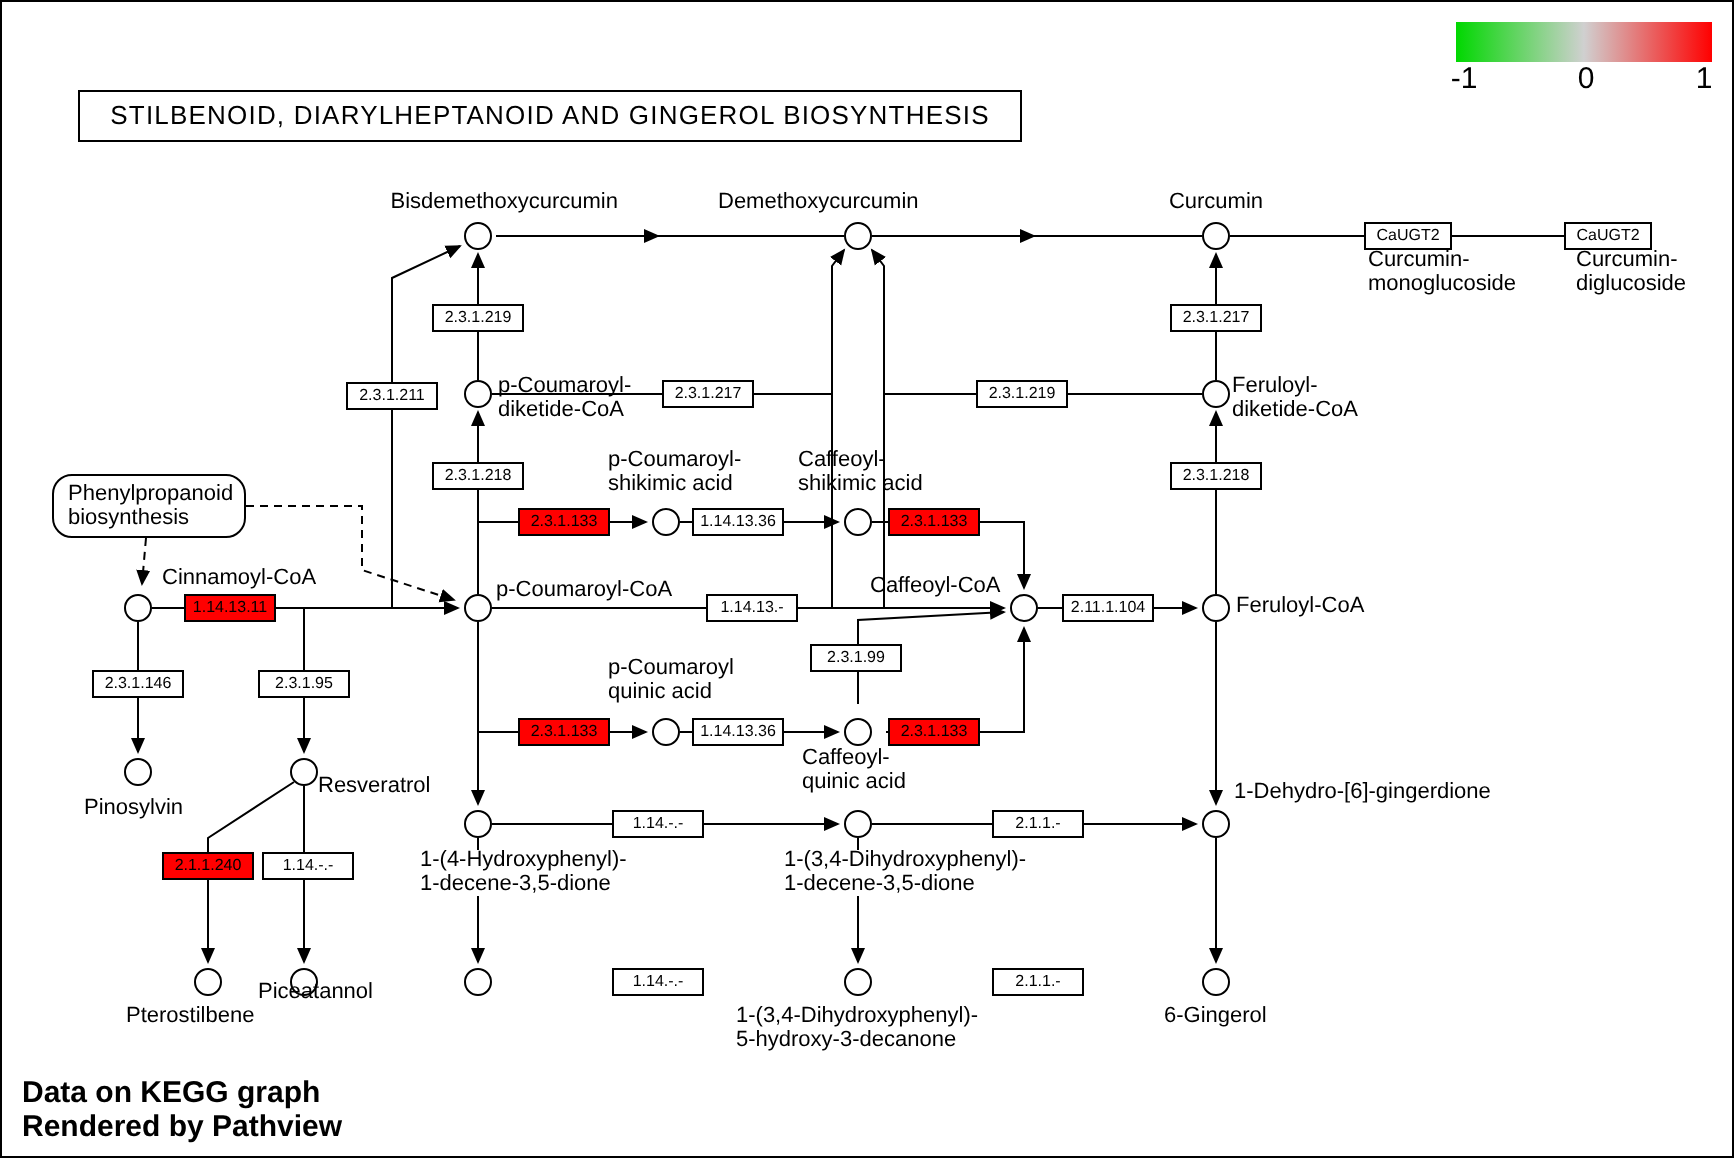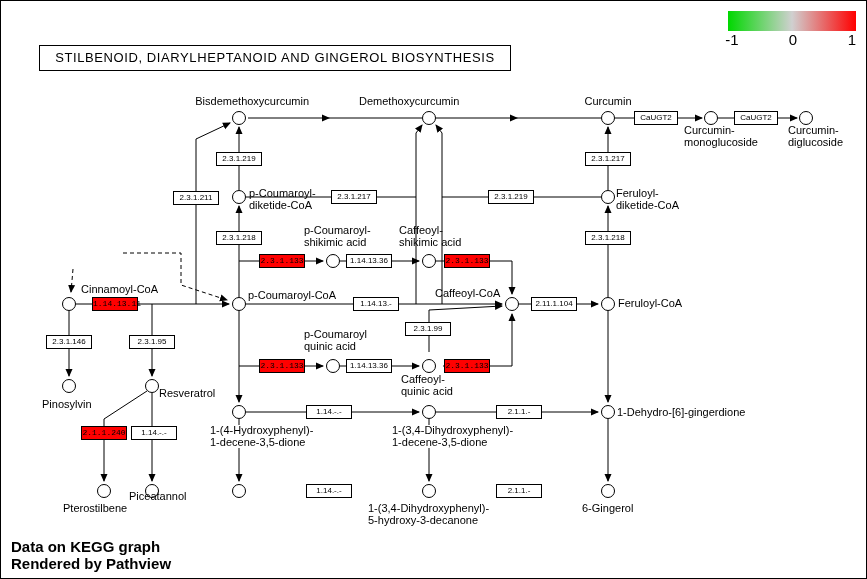--- a/index.html
+++ b/index.html
@@ -7,22 +7,22 @@
     position:relative; width:867px; height:579px; box-sizing:border-box;
     background:#ffffff; border:1px solid #000;
     font-family:"Liberation Sans", sans-serif; color:#000; overflow:hidden;
   }
   #wires { position:absolute; left:0; top:0; }
   .ebox {
     position:absolute; width:46px; height:14px; box-sizing:border-box;
     border:1px solid #000; background:#fff;
     font-size:8px; line-height:12px; text-align:center; white-space:nowrap;
   }
-  .ebox[data-state="up"] { background:#ff0000;font-family:Liberation Mono, monospace; }
-  .ebox.w44 { width:44px; }
+  .ebox[data-state="up"] { background:#ff0000; }
+  .ebox.w44 { width:44px;margin-left:48px; }
   .lbl { position:absolute; font-size:11px; line-height:11.5px; white-space:nowrap; }
   .lbl.wbg { background:#fff;margin-left:24px; }
   .titlebox {
     position:absolute; left:38px; top:44px; width:472px; height:26px; box-sizing:border-box;
     border:1px solid #000; font-size:13px; line-height:24px; text-align:center; letter-spacing:0.6px;
   }
   .linkbox {
     position:absolute; left:25px; top:236px; width:97px; height:32px; box-sizing:border-box;
     border:1px solid #000; border-radius:10px; background:#fff;
     font-size:11px; line-height:12px; padding:3px 0 0 7px;
@@ -117,20 +117,24 @@
   </svg>
 
   <div class="titlebox">STILBENOID, DIARYLHEPTANOID AND GINGEROL BIOSYNTHESIS</div>
   <div class="gradient"></div>
   <span class="gl" style="left:719px">-1</span>
   <span class="gl" style="left:780px">0</span>
   <span class="gl" style="left:839px">1</span>
   <div class="foot" style="top:537px">Data on KEGG graph</div>
   <div class="foot" style="top:554px">Rendered by Pathview</div>
 
+  <div class="linkbox">
+    <div>Phenylpropanoid</div>
+    <div>biosynthesis</div>
+  </div>
 
   <div class="ebox" style="left:215px;top:151px" data-state="none">2.3.1.219</div>
   <div class="ebox" style="left:172px;top:190px" data-state="none">2.3.1.211</div>
   <div class="ebox" style="left:330px;top:189px" data-state="none">2.3.1.217</div>
   <div class="ebox" style="left:487px;top:189px" data-state="none">2.3.1.219</div>
   <div class="ebox" style="left:584px;top:151px" data-state="none">2.3.1.217</div>
   <div class="ebox" style="left:215px;top:230px" data-state="none">2.3.1.218</div>
   <div class="ebox" style="left:584px;top:230px" data-state="none">2.3.1.218</div>
   <div class="ebox" style="left:258px;top:253px" data-state="up">2.3.1.133</div>
   <div class="ebox" style="left:345px;top:253px" data-state="none">1.14.13.36</div>
@@ -195,21 +199,21 @@
   <div class="lbl" style="left:41px;top:398px">Pinosylvin</div>
   <div class="lbl" style="left:158px;top:387px">Resveratrol</div>
   <div class="lbl wbg" style="left:185px;top:424px">
     <div>1-(4-Hydroxyphenyl)-</div>
     <div>1-decene-3,5-dione</div>
   </div>
   <div class="lbl wbg" style="left:367px;top:424px">
     <div>1-(3,4-Dihydroxyphenyl)-</div>
     <div>1-decene-3,5-dione</div>
   </div>
-  <div class="lbl" style="left:616px;top:406px">1-Dehydro-[6]-gingerdione</div>
+  <div class="lbl" style="left:616px;top:390px">1-Dehydro-[6]-gingerdione</div>
   <div class="lbl" style="left:62px;top:502px">Pterostilbene</div>
   <div class="lbl" style="left:128px;top:490px">Piceatannol</div>
   <div class="lbl" style="left:367px;top:502px">
     <div>1-(3,4-Dihydroxyphenyl)-</div>
     <div>5-hydroxy-3-decanone</div>
   </div>
   <div class="lbl" style="left:581px;top:502px">6-Gingerol</div>
 
 </div>
 

